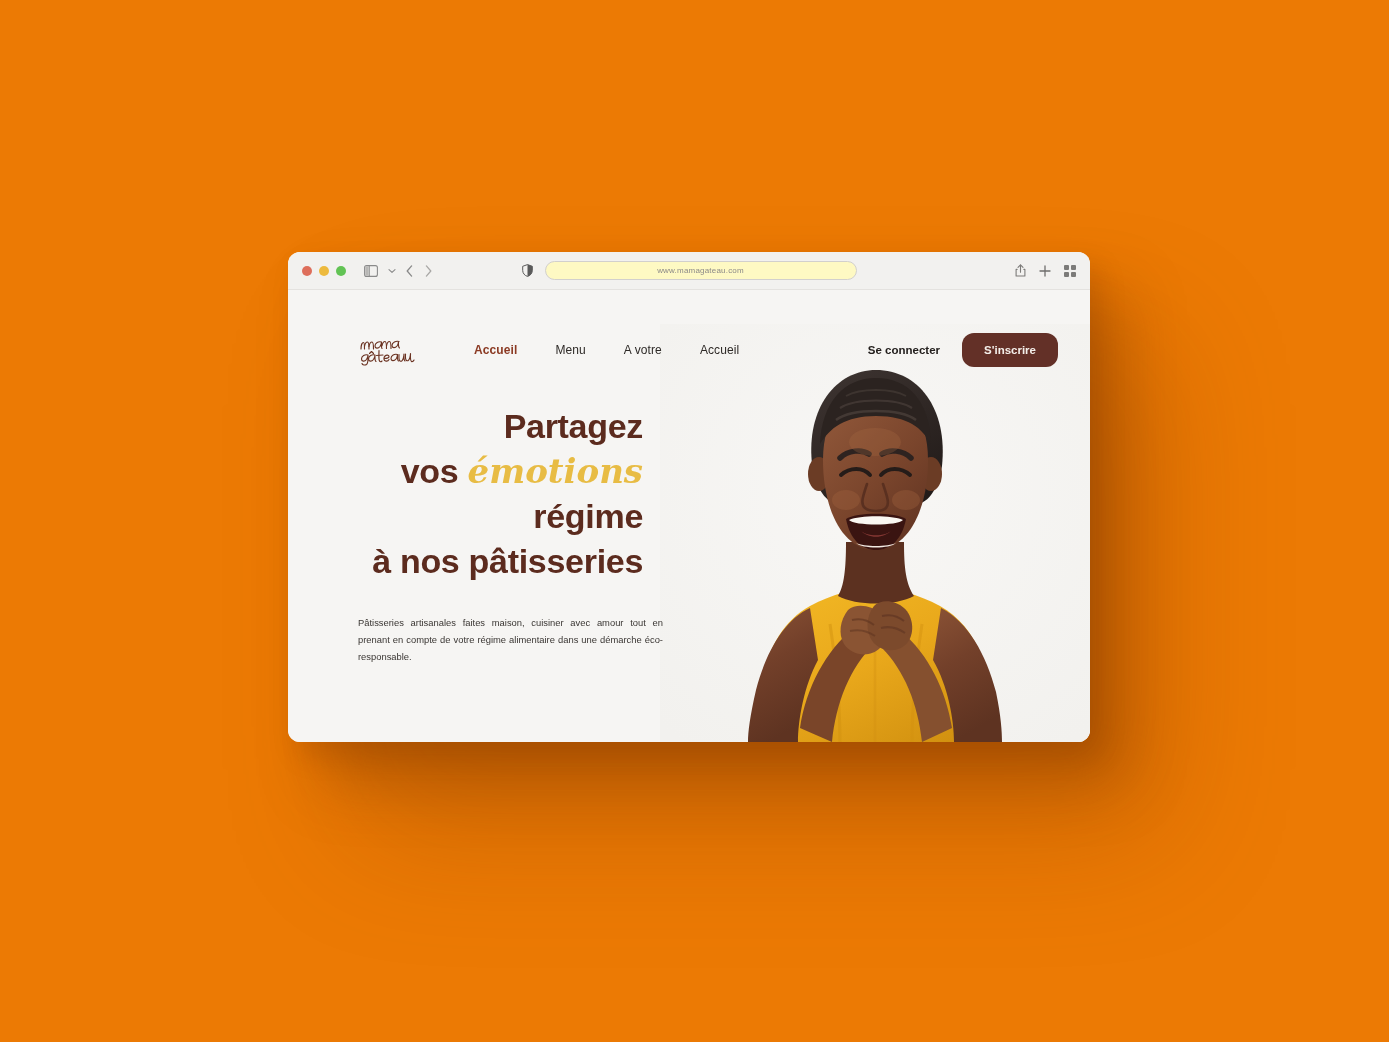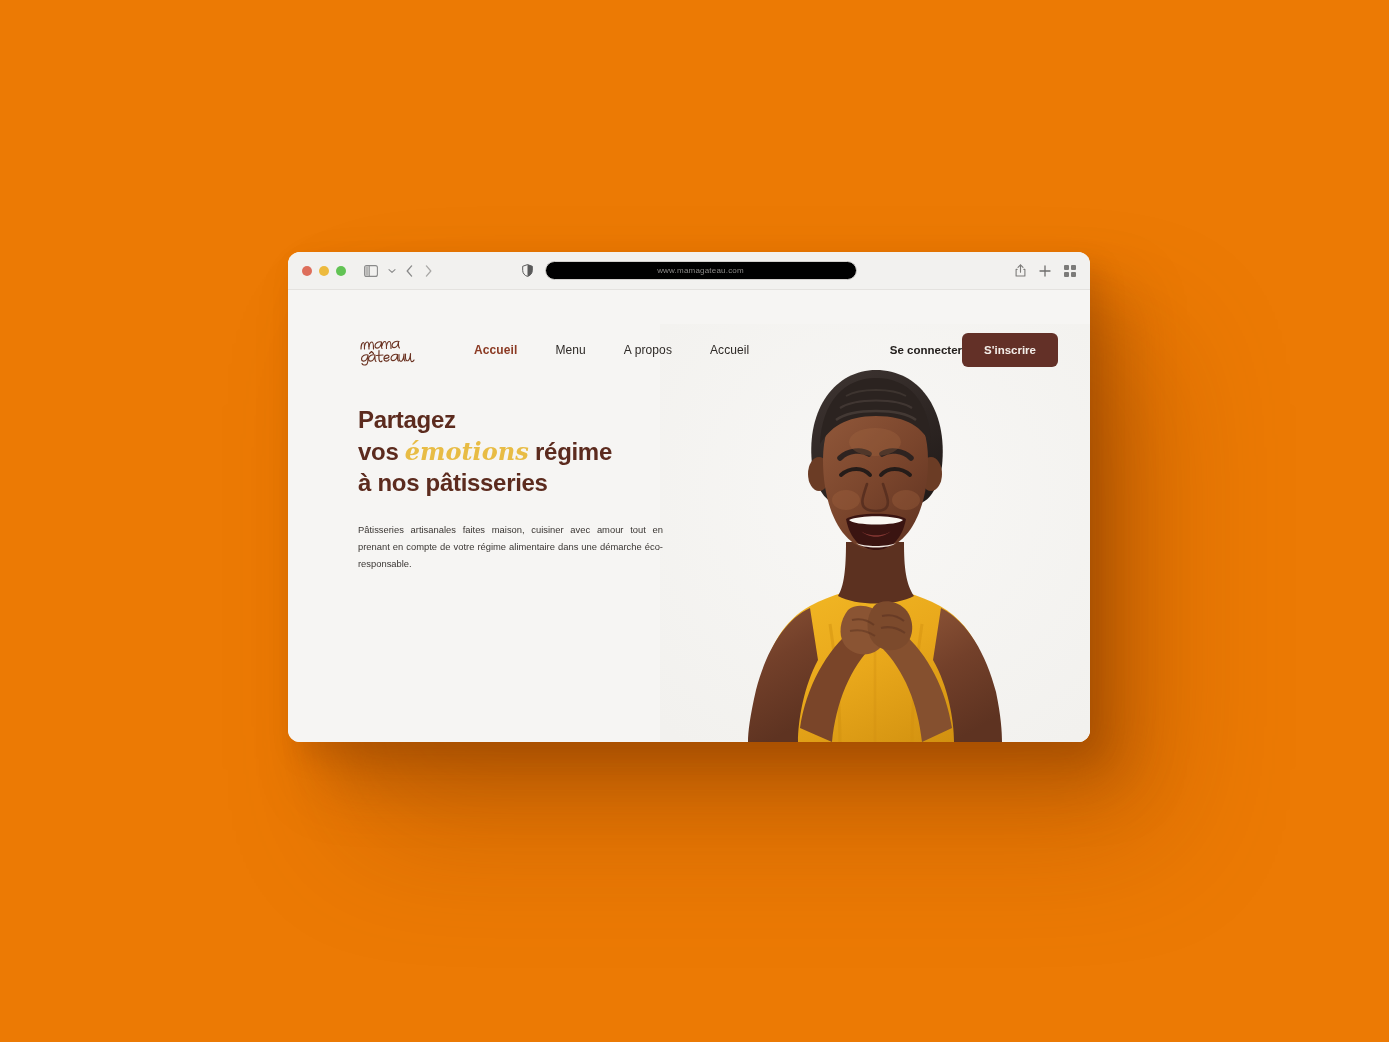--- a/index.html
+++ b/index.html
@@ -95,21 +95,21 @@
   }
   .address-wrap > * { pointer-events: auto; }
 
   .shield-icon { color: #5A5A5A; line-height: 0; }
 
   .url-pill {
     width: 312px;
     height: 19px;
     border: 1px solid #D2D0CD;
     border-radius: 10px;
-    background: #000000;
+    background: #fef9c3;
     display: flex;
     align-items: center;
     justify-content: center;
   }
   .url-text {
     font-size: 8px;
     color: #8C8A88;
     letter-spacing: 0.2px;
     white-space: nowrap;
   }
@@ -161,35 +161,36 @@
   }
   .nav-link.active {
     color: #8B3A23;
     font-weight: bold;
   }
 
   .auth-group {
     margin-left: auto;
     display: flex;
     align-items: center;
+    gap: 22px;
   }
   .login-link {
     font-size: 11.5px;
     font-weight: bold;
     color: #24201E;
     text-decoration: none;
     white-space: nowrap;
   }
   .signup-btn {
     background: #633027;
     color: #F4EFEA;
     font-size: 11.5px;
     font-weight: bold;
     border: none;
-    border-radius: 6px;
+    border-radius: 12px;
     padding: 11px 22px;
     font-family: inherit;
     white-space: nowrap;
     cursor: pointer;
   }
 
   
   .hero {
     position: relative;
     display: flex;
@@ -198,26 +199,27 @@
 
   .hero-copy {
     width: 355px;
     flex: none;
     padding: 22px 0 0 70px;
     position: relative;
     z-index: 4;
   }
 
   .headline {
-    font-size: 24px;
+    font-size: 34px;
     line-height: 1.32;
     font-weight: bold;
     color: #5C2B1E;
     letter-spacing: -0.3px;
-    margin-bottom: 22px;
+    margin-bottom: 30px;
+    text-align: right;
   }
   .headline .accent {
     color: #E8BC44;
     font-family: "DejaVu Serif", serif;
     font-style: italic;
     font-weight: bold;
     letter-spacing: 0px;
   }
 
   .subcopy {
@@ -376,21 +378,21 @@
           <path d="M52 47 C57 47, 62 46, 62 43 C62 40, 57 39, 54 42 C51 45, 51 51, 55 52 C58 53, 61 51, 62 49"></path>
           <path d="M79 39 C73 37, 66 41, 66 47 C66 52, 72 53, 76 48 C78 45, 79 41, 79 39 C79 44, 78 50, 81 52"></path>
           <path d="M82 39 C82 44, 81 50, 84 52 C87 54, 90 50, 91 45 C92 41, 92 39, 92 38 C92 44, 91 50, 94 52"></path>
           <path d="M95 38 C95 43, 94 49, 97 51 C100 53, 103 49, 104 44 C105 40, 105 38, 105 37 C105 43, 104 51, 107 53 C109 54, 111 52, 112 50"></path>
         </svg>
       </a>
 
       <nav class="main-nav">
         <a class="nav-link active" href="#">Accueil</a>
         <a class="nav-link" href="#">Menu</a>
-        <a class="nav-link" href="#">A propos</a>
+        <a class="nav-link" href="#">A votre</a>
         <a class="nav-link" href="#">Accueil</a>
       </nav>
 
       <div class="auth-group">
         <a class="login-link" href="#">Se connecter</a>
         <button class="signup-btn">S'inscrire</button>
       </div>
     </header>
 
     <section class="hero">

